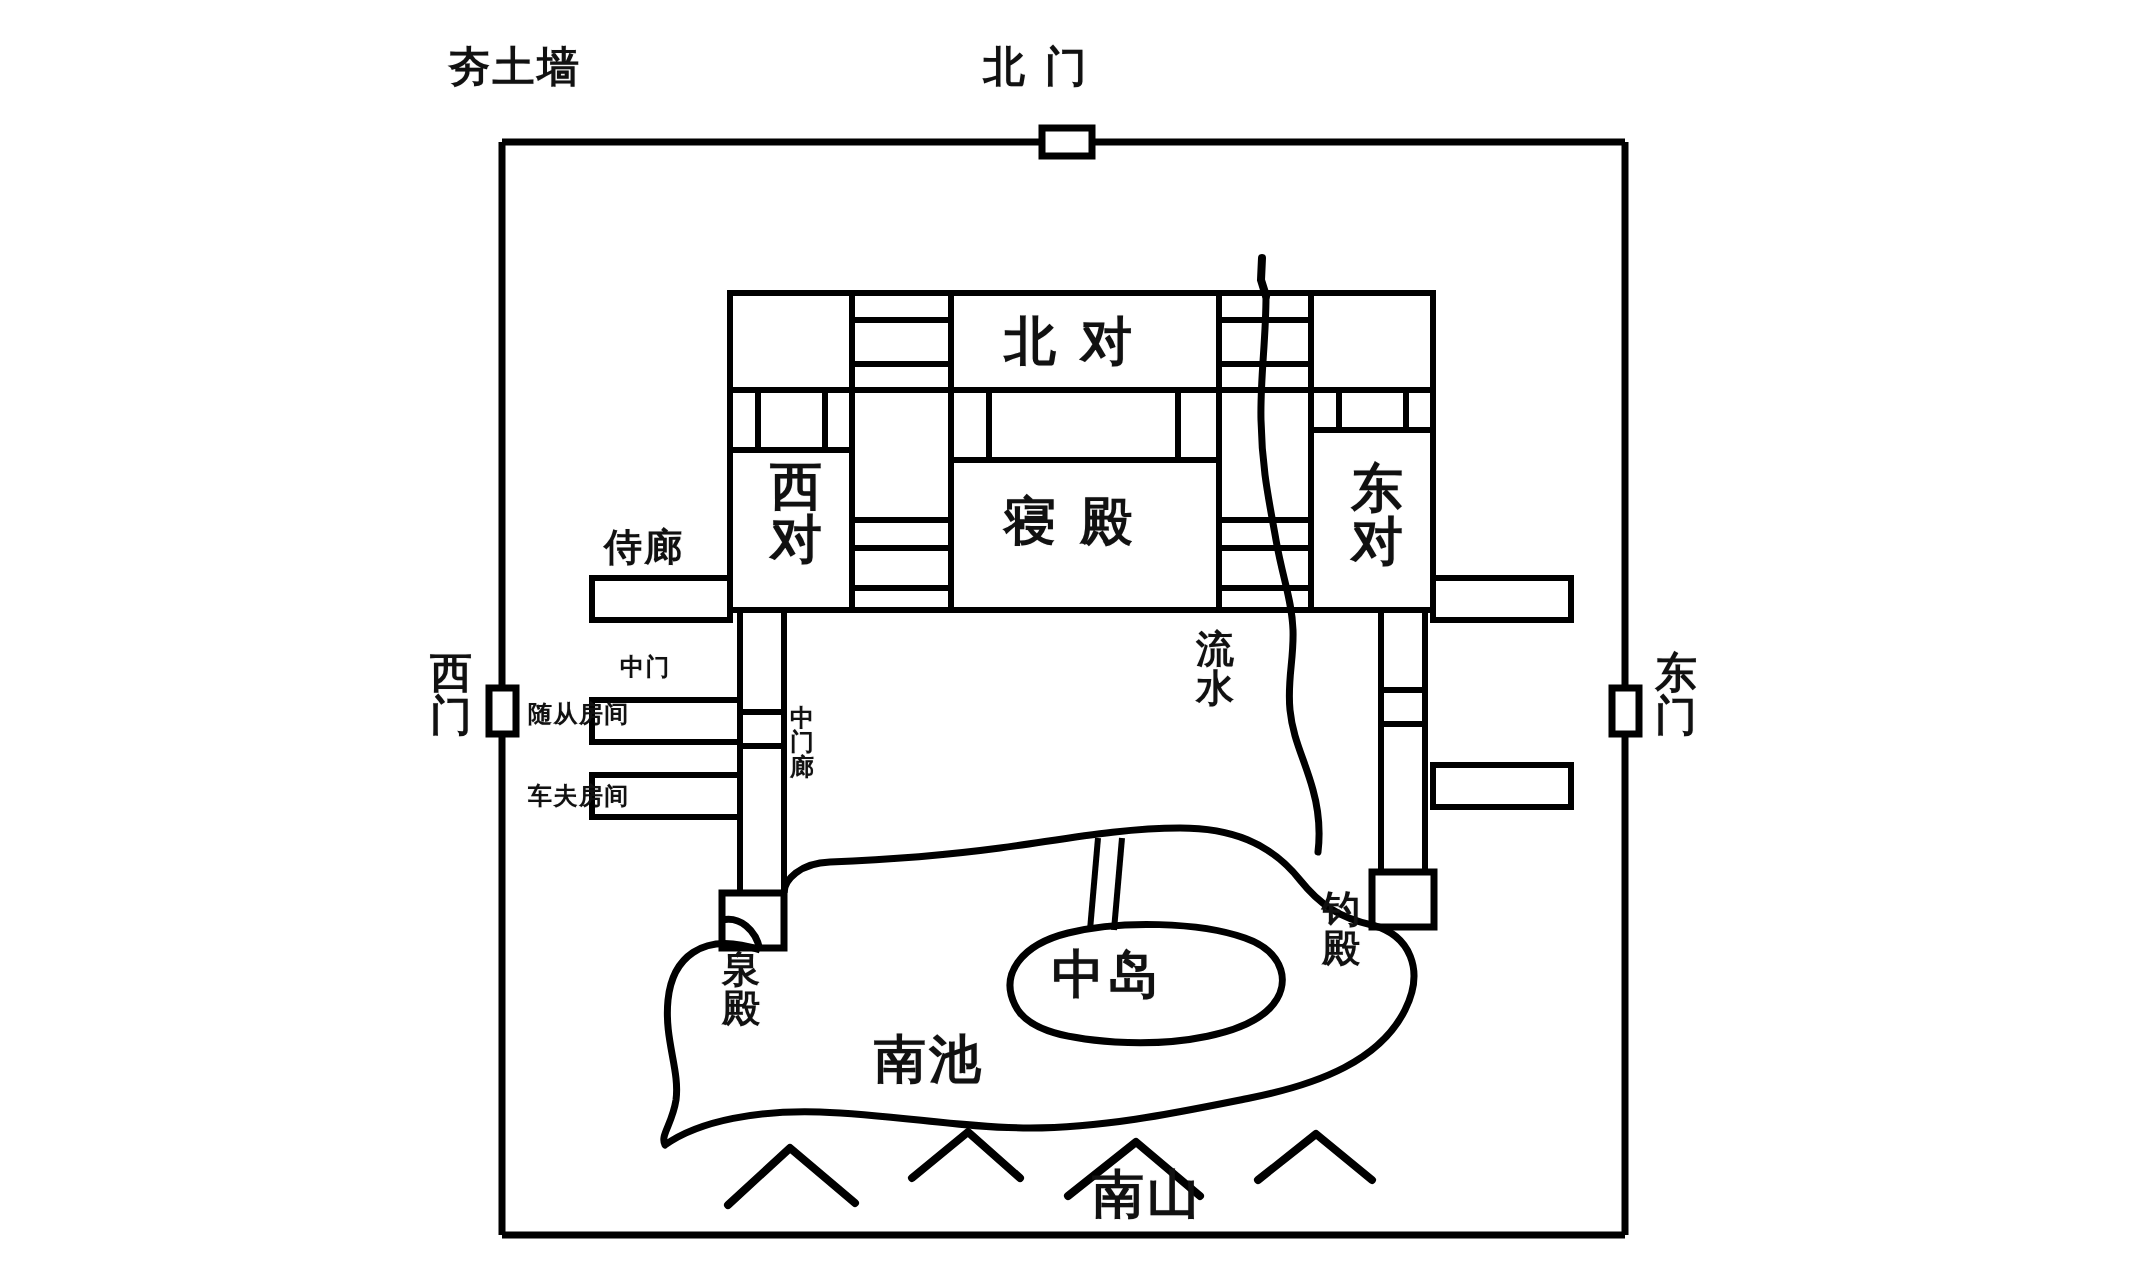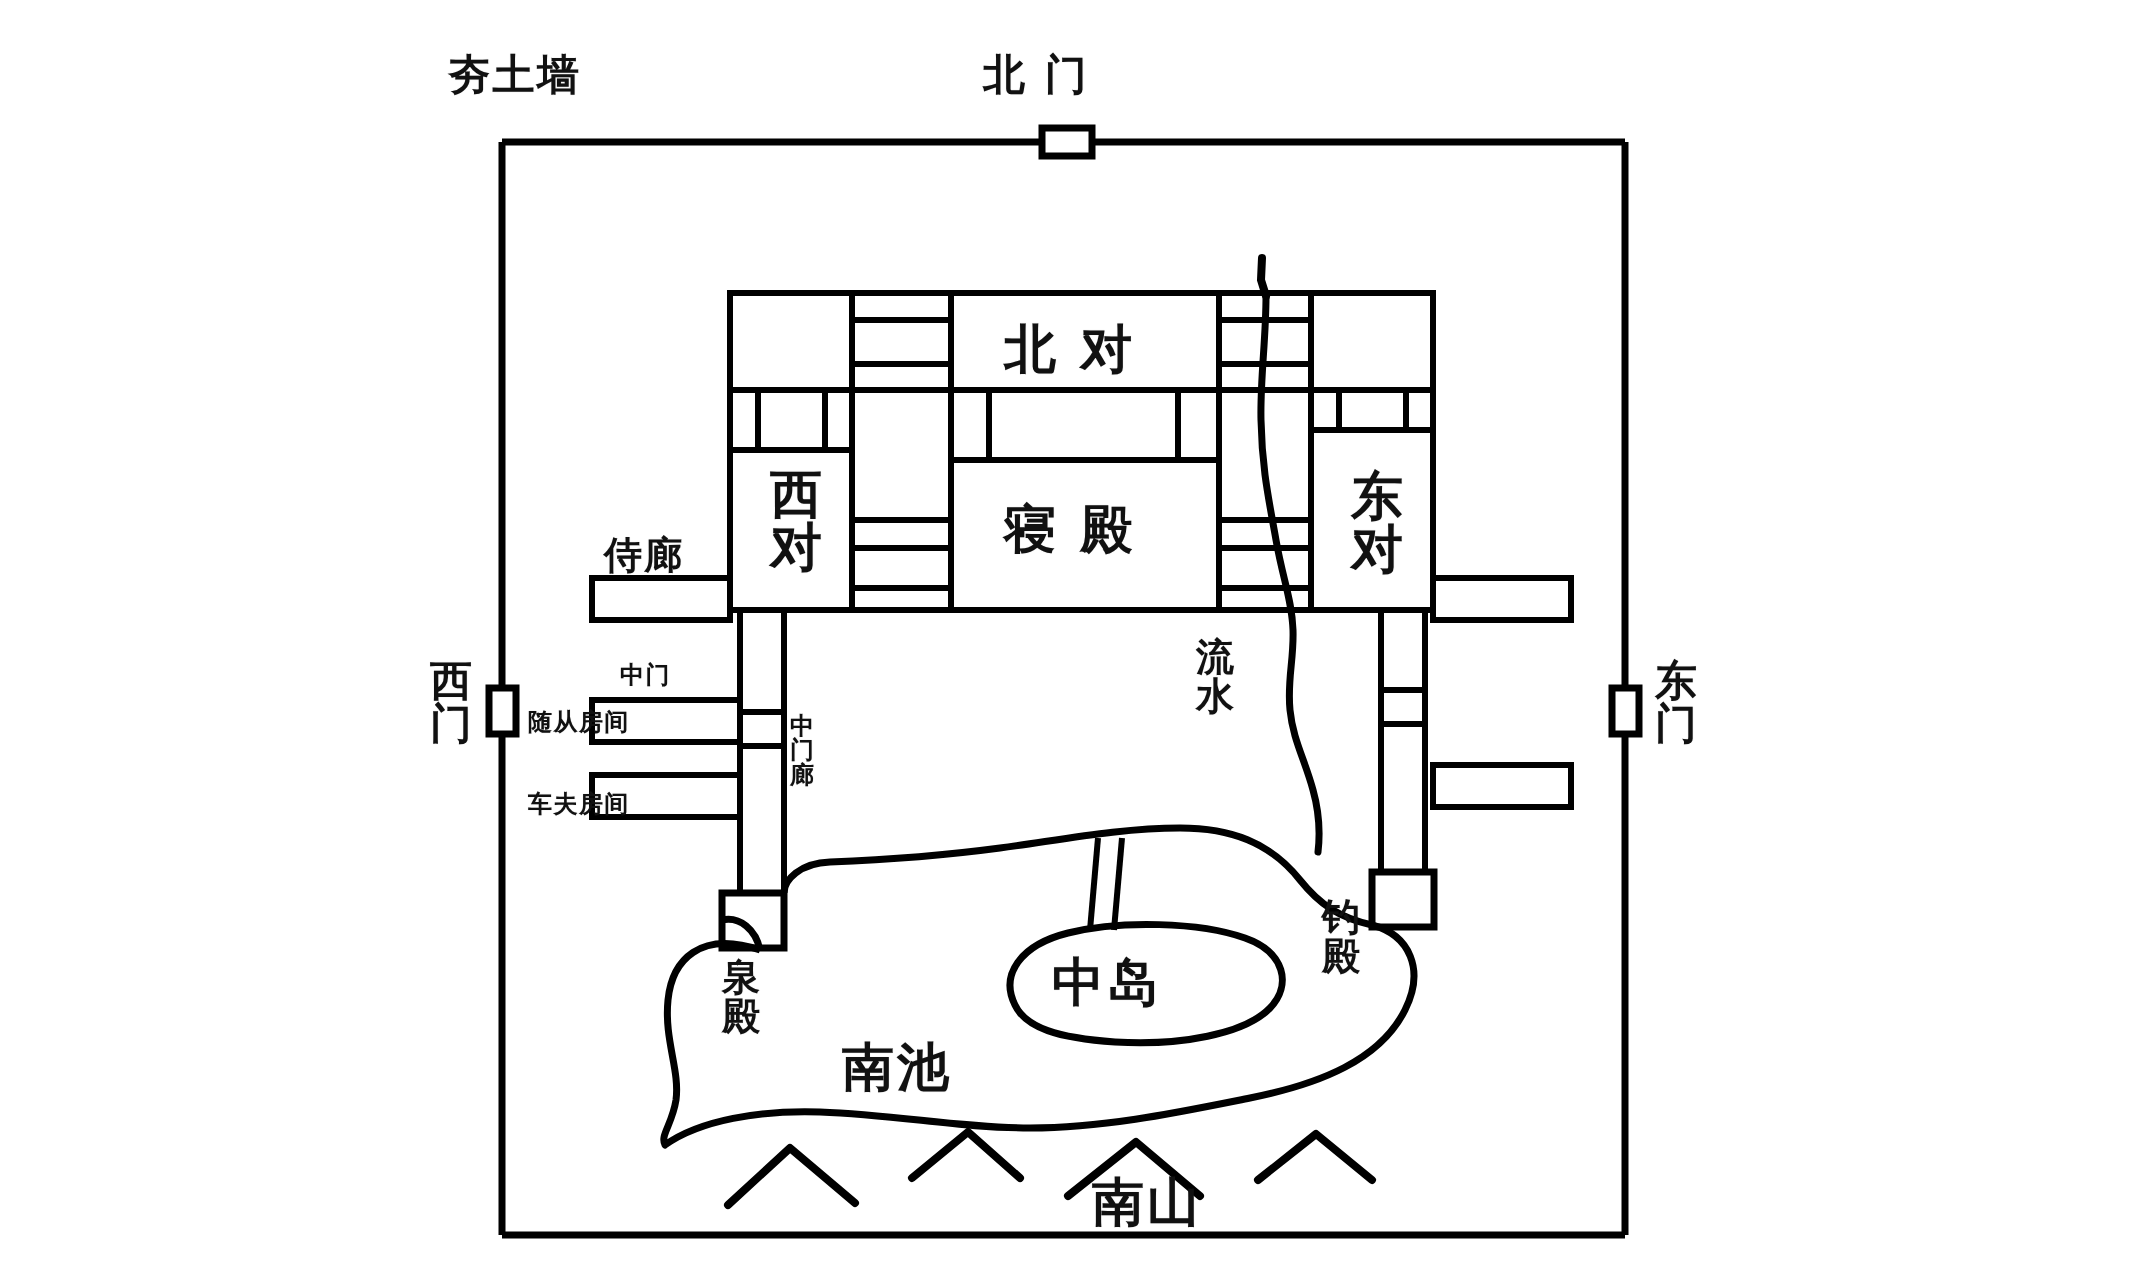--- a/index.html
+++ b/index.html
@@ -27,21 +27,20 @@
   .lbl {
     position: absolute;
     color: #111111;
     font-weight: 700;
     font-family: "DejaVu Sans", "Liberation Sans", sans-serif;
     white-space: pre;
     line-height: 1.02;
     letter-spacing: 0.06em;
     text-shadow: 0 0 1px rgba(0,0,0,0.25);
     user-select: none;
-    margin-top: 8px;
   }
   .s36 { font-size: 24px; }
   .s38 { font-size: 38px; }
   .s40 { font-size: 52px; }
   .s42 { font-size: 42px; }
 </style>
 </head>
 <body>
 
 <div id="stage">
@@ -220,17 +219,17 @@
   <div class="lbl s36" style="left:790px; top:706px;">中<br>门<br>廊</div>
 
   <div class="lbl s38" style="left:722px; top:950px;">泉<br>殿</div>
 
   <div class="lbl s38" style="left:1322px; top:890px;">钓<br>殿</div>
 
   <div class="lbl s38" style="left:1196px; top:630px;">流<br>水</div>
 
   <div class="lbl s40" style="left:1052px; top:948px;">中岛</div>
 
-  <div class="lbl s40" style="left:842px; top:1033px;">南池</div>
+  <div class="lbl s40" style="left:874px; top:1033px;">南池</div>
 
   <div class="lbl s40" style="left:1092px; top:1168px;">南山</div>
 
 </div>
 
 </body></html>

